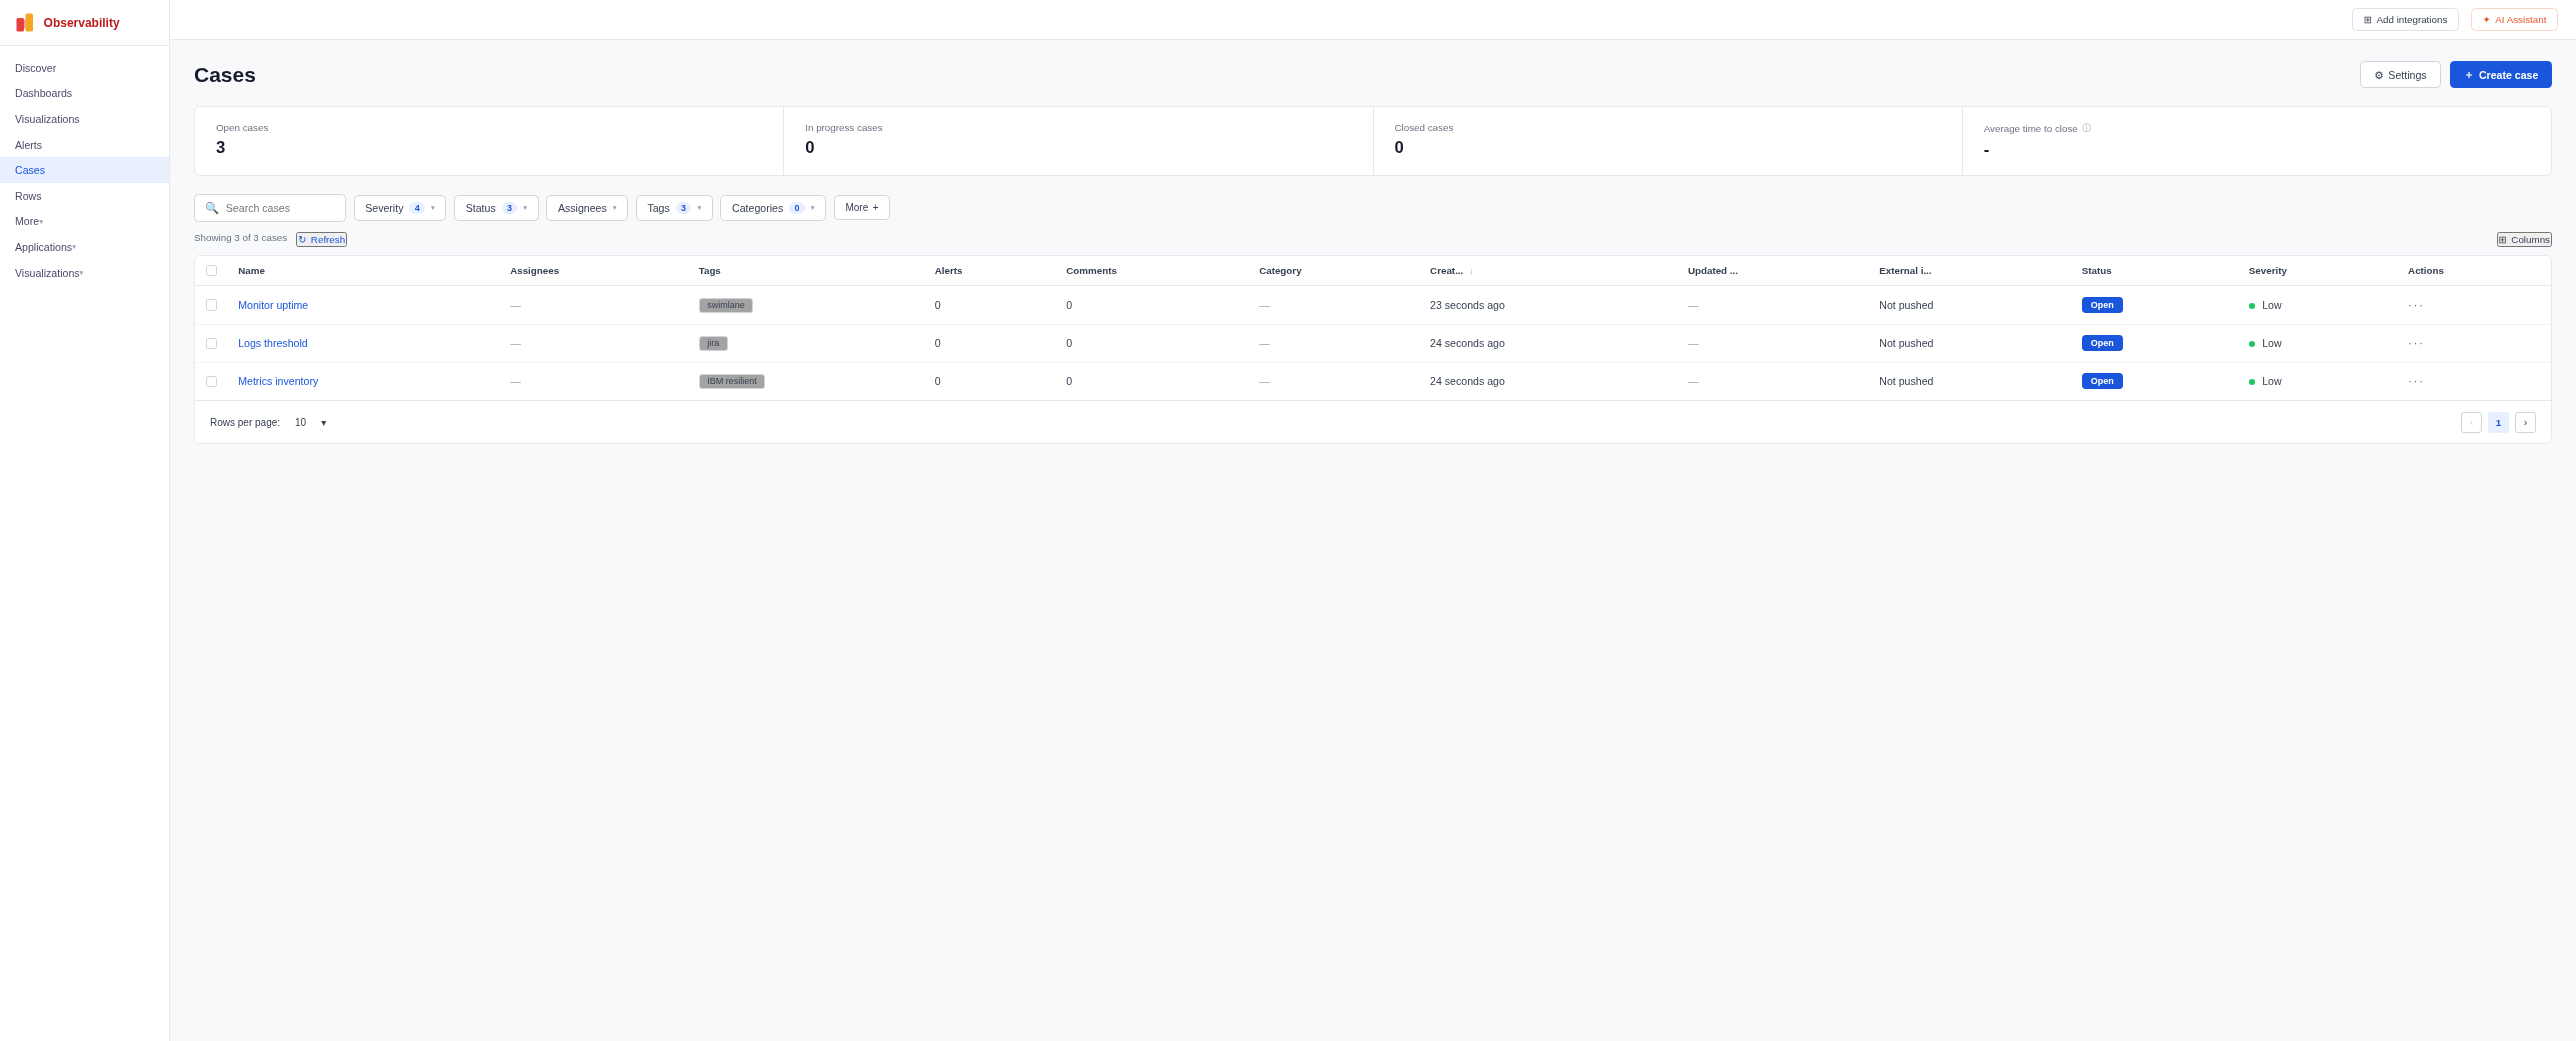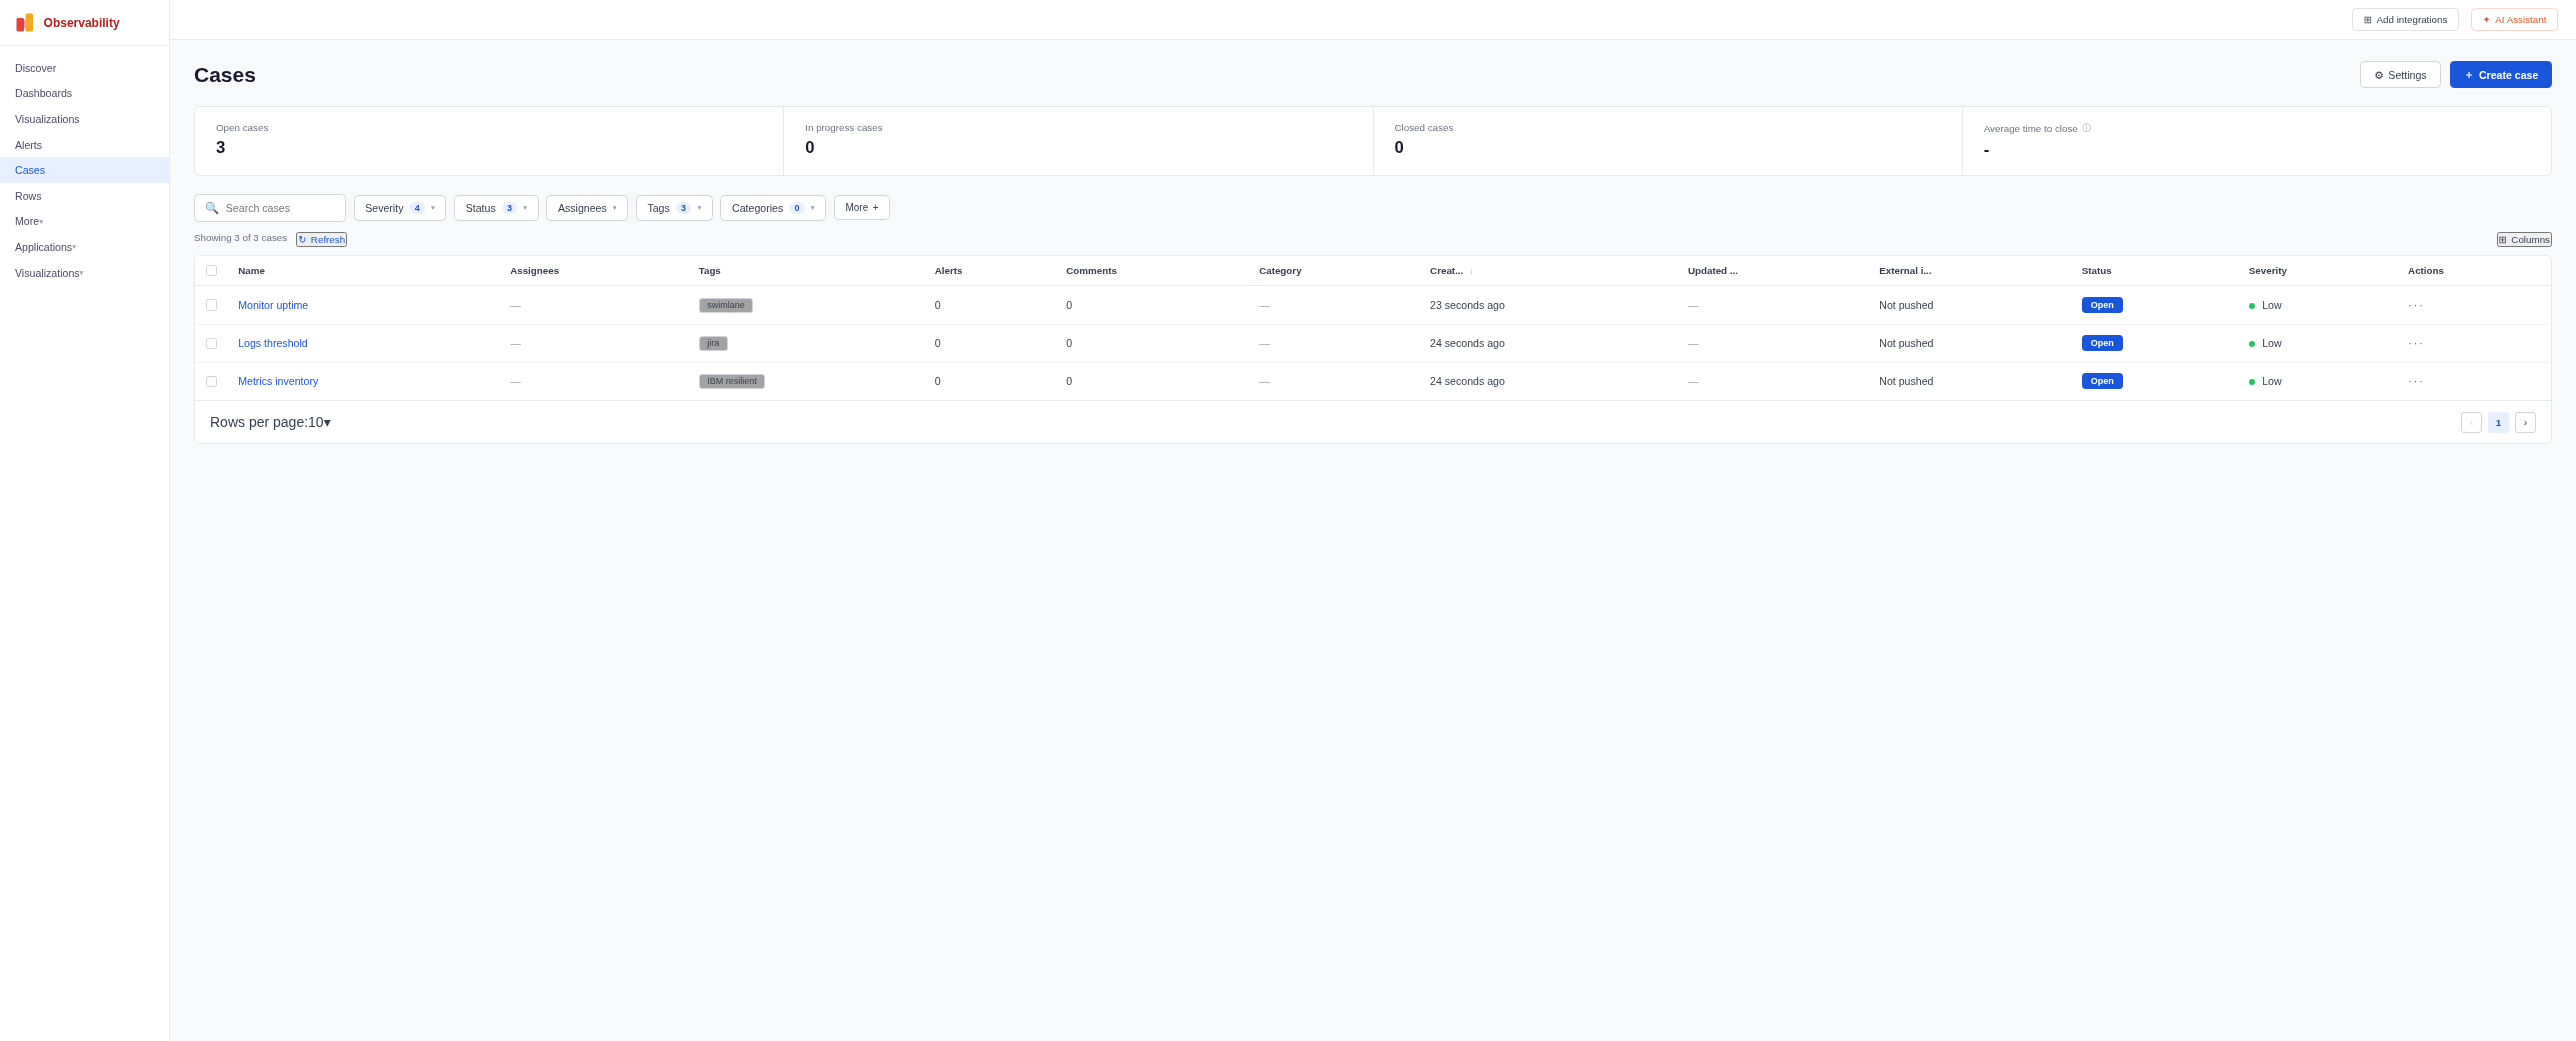--- a/index.html
+++ b/index.html
@@ -71,21 +71,21 @@
     .tag-badge { display: inline-block; border: 0.8px solid #d1d5db; border-radius: 3px; padding: 1.5px 7.6px; font-size: 9px; color: #374151; background: #a3a3a3; }
     .status-badge { display: inline-block; background: #1a56db; color: #fff; border-radius: 3.8px; padding: 3px 9px; font-size: 9px; font-weight: 600; }
     .severity-dot { display: inline-block; width: 6px; height: 6px; border-radius: 50%; background: #22c55e; margin-right: 4.5px; }
     .em-dash { color: #9ca3af; }
     .actions-btn { cursor: pointer; color: #6b7280; font-size: 12px; letter-spacing: 1.5px; }
     .checkbox-cell { width: 27px; }
     .checkbox { width: 11.4px; height: 11.4px; border: 1.1px solid #d1d5db; border-radius: 2.3px; background: #fff; cursor: pointer; }
 
     
     .table-footer { display: flex; align-items: center; justify-content: space-between; padding: 10.6px 15px; background: #fff; border-top: 0.8px solid #e8e9ed; }
-    .rows-per-page { display: flex; align-items: center; gap: 0; font-size: 14px; color: #374151; cursor: pointer; justify-content: space-between; }
+    .rows-per-page { display: flex; align-items: center; gap: 15px; font-size: 10px; color: #374151; cursor: pointer; justify-content: space-between; }
     .pagination { display: flex; align-items: center; gap: 6px; }
     .page-nav { width: 21px; height: 21px; border: 0.8px solid #d1d5db; border-radius: 3px; background: #fff; cursor: pointer; display: flex; align-items: center; justify-content: center; color: #374151; font-size: 10.6px; }
     .page-nav.disabled { color: #d1d5db; cursor: default; }
     .page-num { font-size: 9.8px; font-weight: 600; color: #1a56db; background: #e8efff; border-radius: 3px; width: 21px; height: 21px; display: flex; align-items: center; justify-content: center; }
 
     
     .showing-left { display: flex; align-items: flex-start; }
   </style>
 </head>
 <body>

